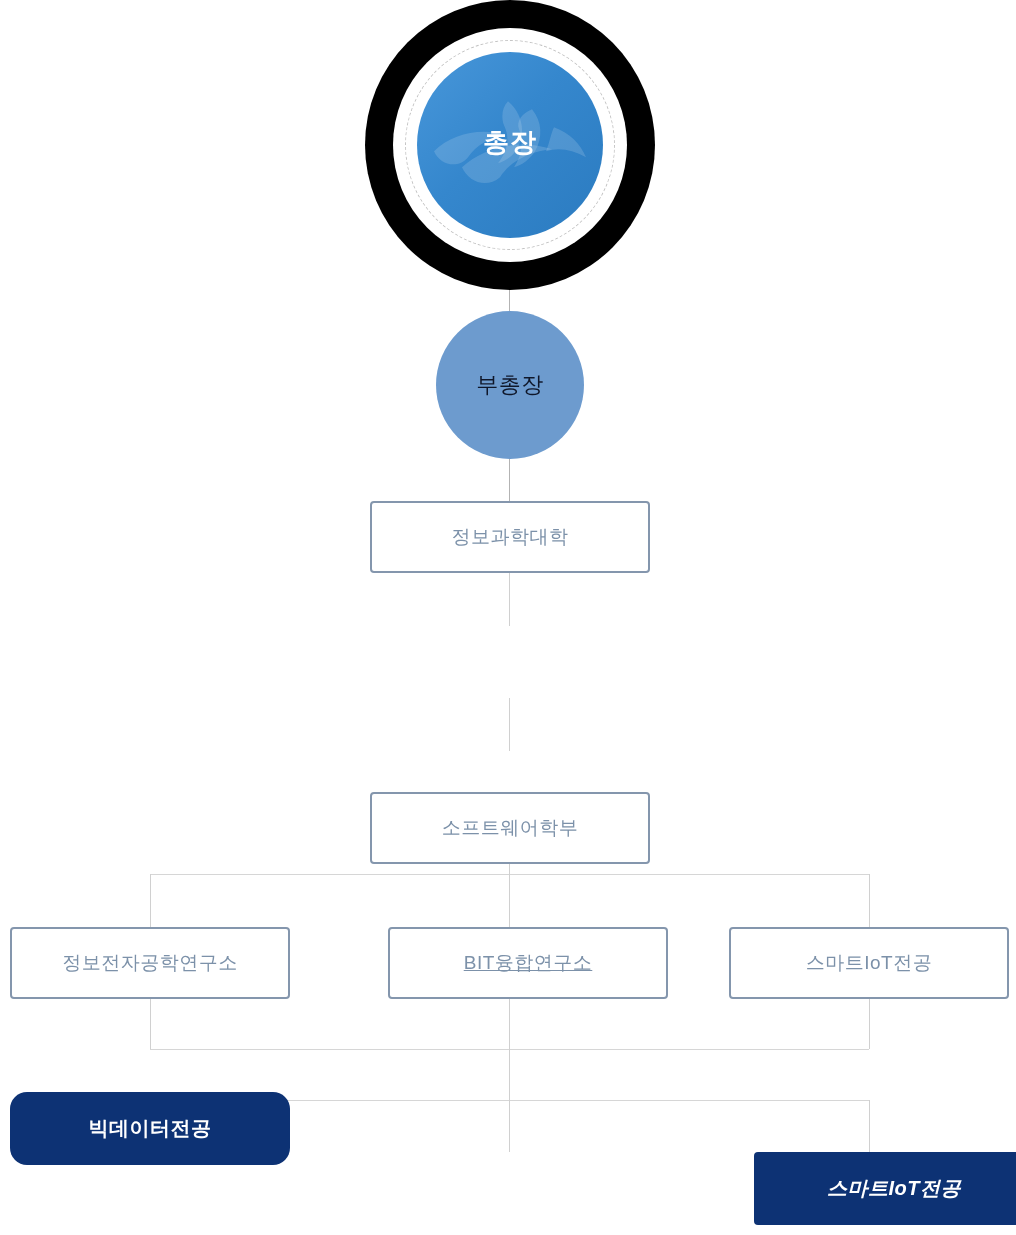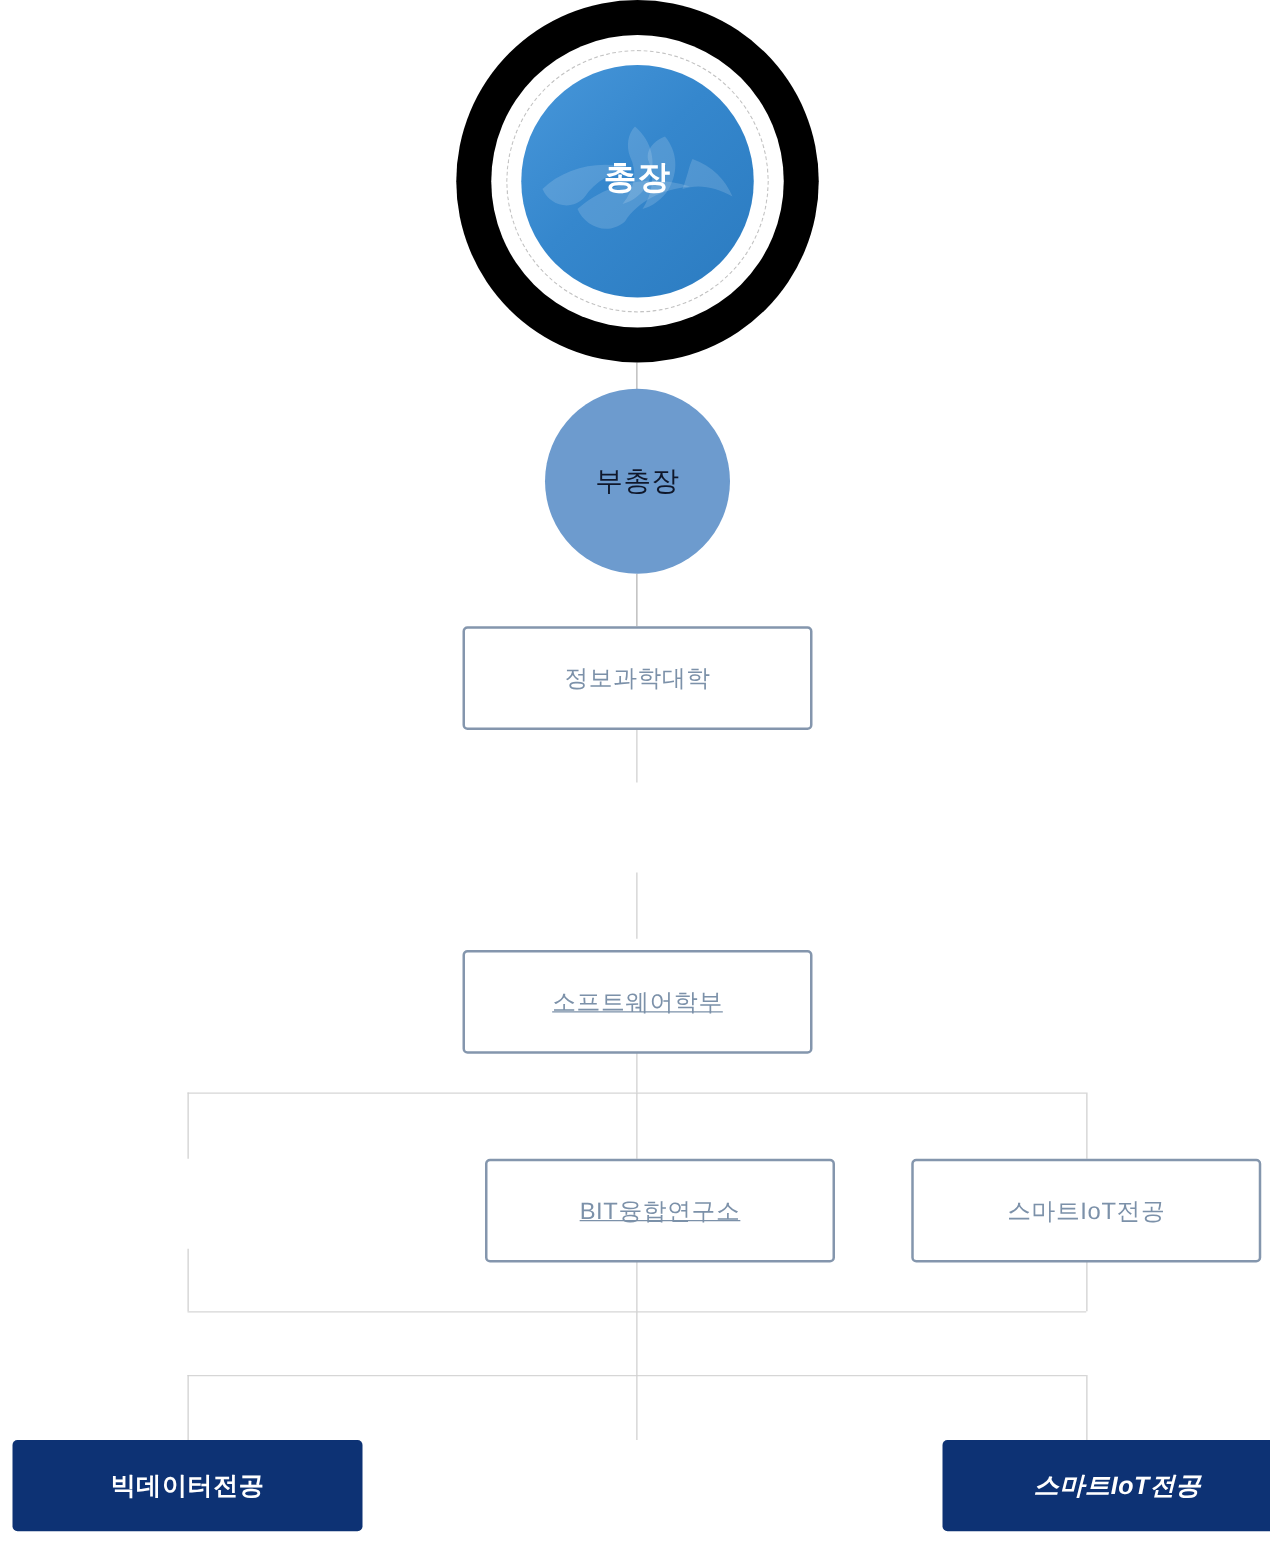--- a/index.html
+++ b/index.html
@@ -26,21 +26,21 @@
     color:#ffffff;font-size:26px;font-weight:700;letter-spacing:1px;white-space:nowrap;
   }
   
   .vp-circle{
     position:absolute;left:436px;top:311px;width:148px;height:148px;border-radius:50%;
     background:#6d9bce;display:flex;align-items:center;justify-content:center;
   }
   .vp-label{color:#0f172a;font-size:22px;font-weight:500;letter-spacing:.5px;}
   
   .node{
-    position:absolute;width:280px;height:83px;box-sizing:border-box;border-radius:4px;
+    position:absolute;width:280px;height:72px;box-sizing:border-box;border-radius:4px;
     display:flex;align-items:center;justify-content:center;white-space:nowrap;
   }
   .node.light{
     background:#ffffff;border:2px solid #8496ad;color:#7c91a9;
     font-size:19px;font-weight:400;letter-spacing:.5px;
   }
   .node.navy{
     background:#0d3274;border:none;color:#ffffff;height:73px;
     font-size:20px;font-weight:700;letter-spacing:.5px;
   }
@@ -88,21 +88,22 @@
       </svg>
       <span class="pres-label">총장</span>
     </div>
   </div>
 
   <div class="vp-circle">
     <span class="vp-label">부총장</span>
   </div>
 
   <div class="node light" style="left:370px;top:501px;">정보과학대학</div>
-  <div class="node light" style="left:370px;top:760px;text-decoration:underline;">소프트웨어학부</div>
+  <div class="node light" style="left:370px;top:792px;">소프트웨어학부</div>
 
+  <div class="node light" style="left:10px;top:927px;">정보전자공학연구소</div>
   <div class="node light" style="left:388px;top:927px;text-decoration:underline;">BIT융합연구소</div>
   <div class="node light" style="left:729px;top:927px;">스마트IoT전공</div>
 
-  <div class="node navy" style="left:10px;top:1152px;">빅데이터전공</div>
+  <div class="node navy" style="left:10px;top:1092px;border-radius:17px;">빅데이터전공</div>
   <div class="node navy" style="left:754px;top:1152px;font-style:italic;">스마트IoT전공</div>
 
 </div>
 
 </body></html>

